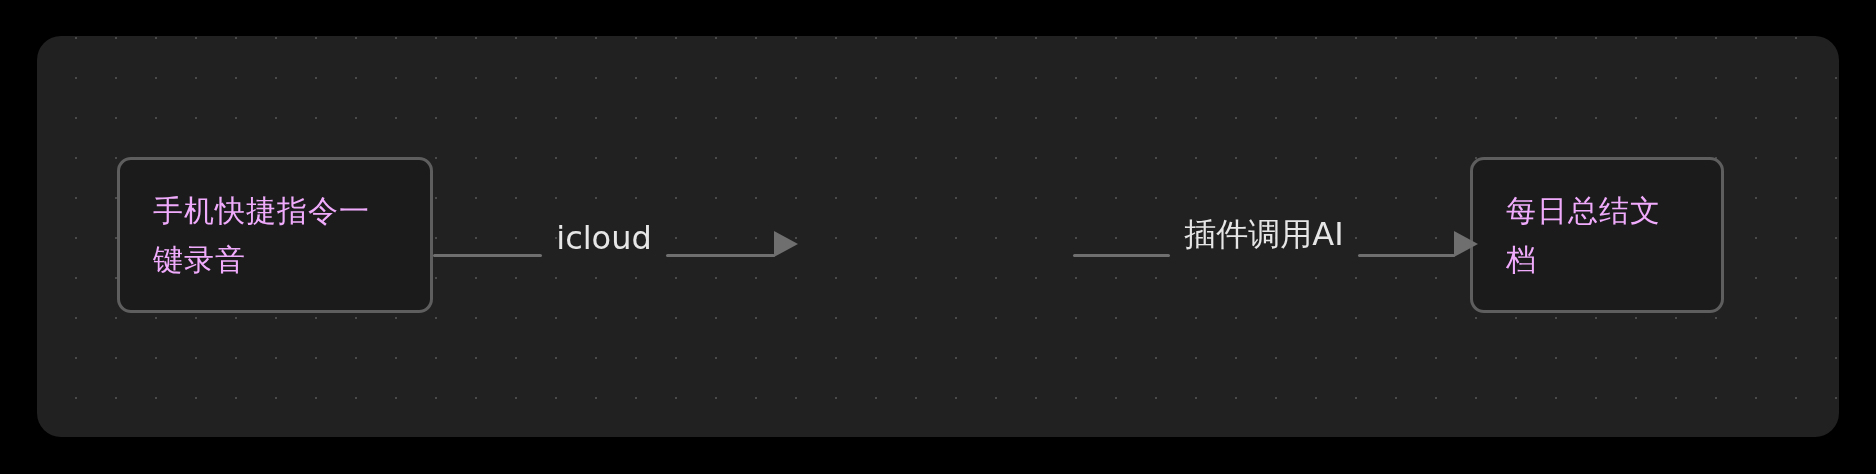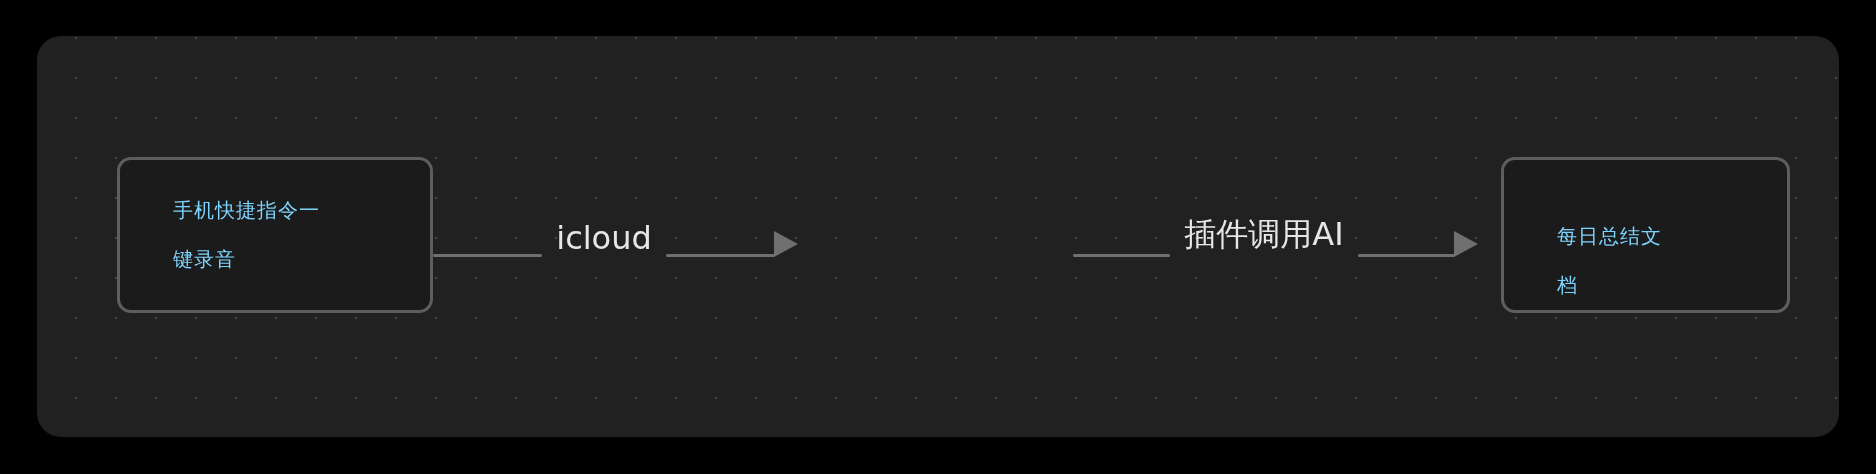--- a/index.html
+++ b/index.html
@@ -36,30 +36,29 @@
     position: absolute;
     height: 156px;
     background: #1b1b1b;
     border: 3px solid #5e5e5e;
     border-radius: 14px;
     display: flex;
     align-items: center;
   }
   .node-1 { left: 80px;   top: 121px; width: 316px; }
   .node-2 { left: 761px;  top: 121px; width: 275px; }
-  .node-3 { left: 1464px; top: 121px; width: 289px; align-items: flex-end; }
+  .node-3 { left: 1433px; top: 121px; width: 254px; }
 
   .node-label {
     padding: 0 24px 0 33px;
-    font-size: 20px;
+    font-size: 30px;
     line-height: 49px;
     letter-spacing: 1px;
-    color: #7dd3fc;
+    color: #f0abfc;
     white-space: pre-line;
-    margin-left: 20px;
   }
 
   .edge {
     position: absolute;
     top: 181px;
     height: 40px;
     display: flex;
     align-items: flex-end;
   }
   .edge-1 { left: 396px;  width: 365px; }

